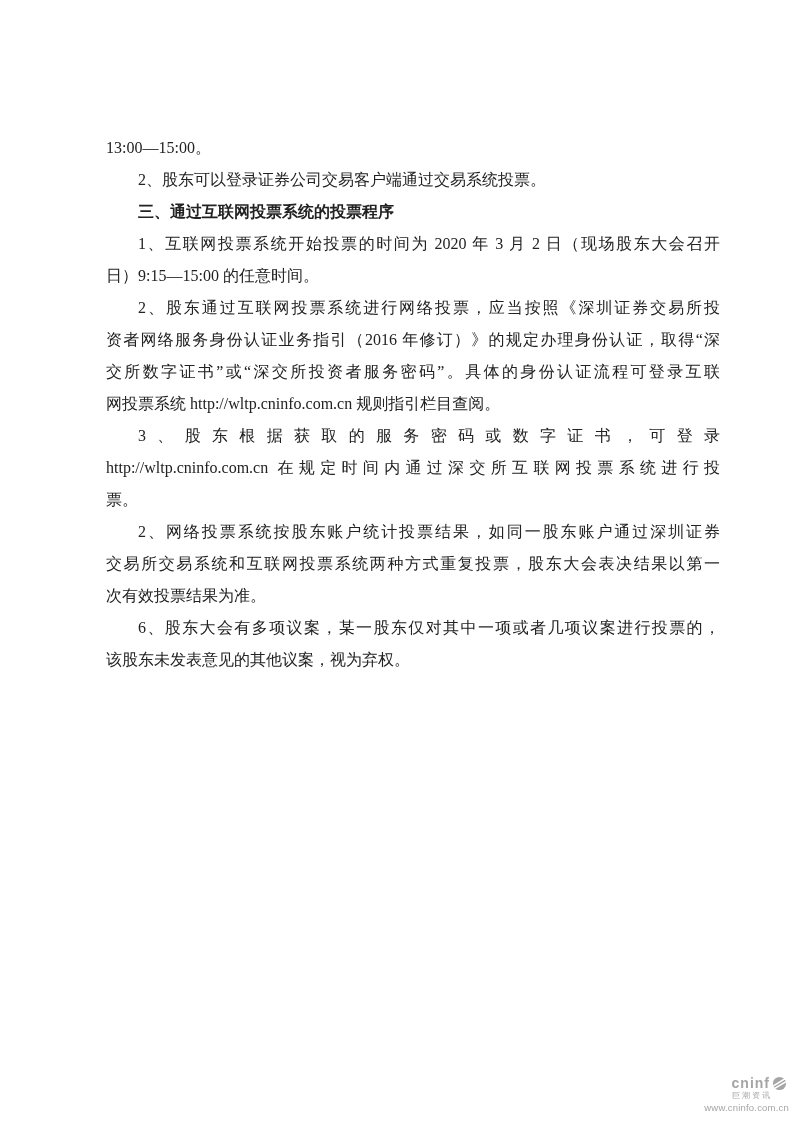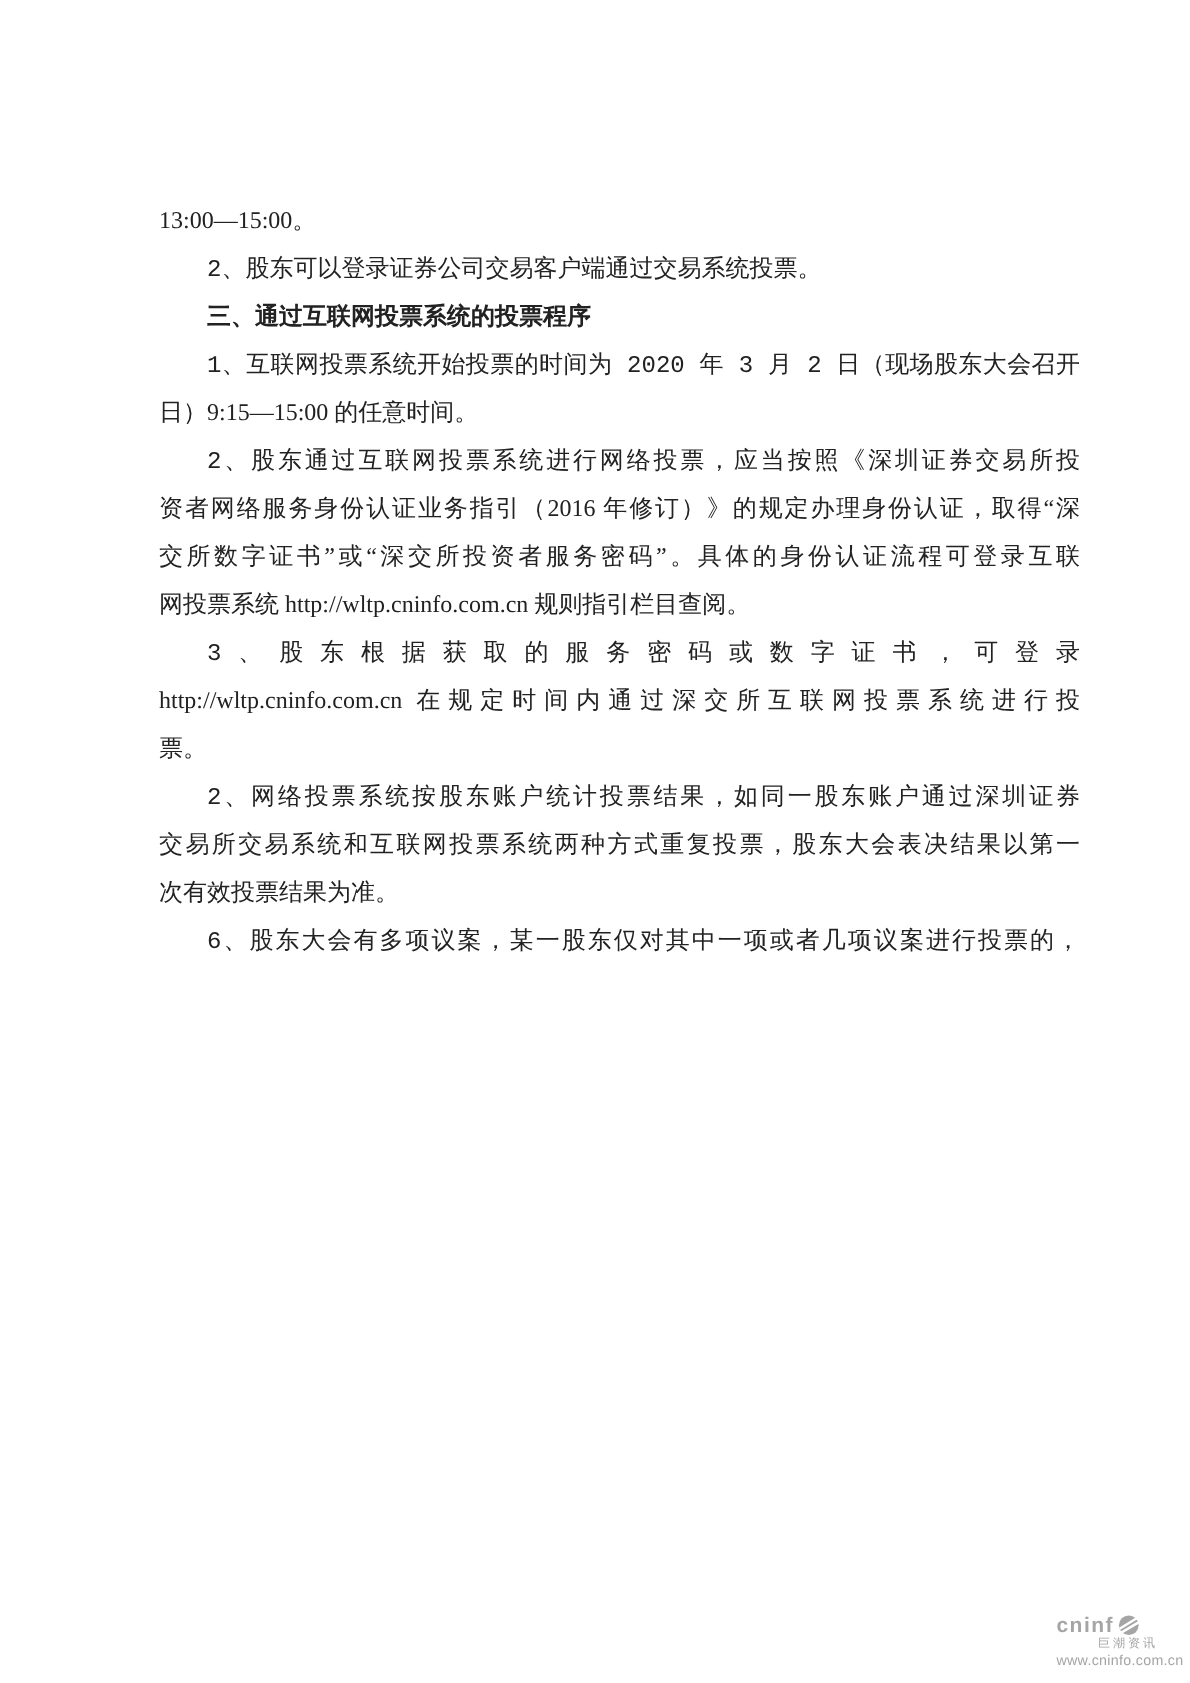--- a/index.html
+++ b/index.html
@@ -23,40 +23,40 @@
     left: 106px;
     top: 98px;
     width: 614px;
   }
   .line {
     font-size: 16px;
     line-height: 32px;
     height: 32px;
     text-align: left;
   }
-  .line.indent, .line.indent-justify, .line.heading { text-indent: 2em; font-family: Liberation Mono, monospace; }
+  .line.indent, .line.indent-justify, .line.heading { text-indent: 2em; }
   .line.justify, .line.indent-justify {
     text-align: justify;
     text-align-last: justify;
   }
   .line.heading { font-weight: 700; }
 
   .footer-logo {
     position: absolute;
     right: 4px;
     bottom: 10px;
     text-align: right;
     color: #a5a5a5;
     font-family: "Liberation Sans", "DejaVu Sans", sans-serif;
     line-height: 1;
   }
   .logo-brand-row {
     display: flex;
     align-items: center;
-    justify-content: flex-start;
+    justify-content: flex-end;
     gap: 2px;
     padding-right: 2px;
   }
   .logo-brand {
     font-weight: 700;
     font-size: 14px;
     letter-spacing: 1px;
   }
   .logo-swirl { display: inline-block; width: 15px; height: 15px; }
   .logo-cn {
@@ -87,20 +87,21 @@
       <div class="line justify">资者网络服务身份认证业务指引（2016 年修订）》的规定办理身份认证，取得“深</div>
       <div class="line justify">交所数字证书”或“深交所投资者服务密码”。具体的身份认证流程可登录互联</div>
       <div class="line plain">网投票系统 http://wltp.cninfo.com.cn 规则指引栏目查阅。</div>
       <div class="line indent-justify">3、股东根据获取的服务密码或数字证书，可登录</div>
       <div class="line justify">http://wltp.cninfo.com.cn 在规定时间内通过深交所互联网投票系统进行投</div>
       <div class="line plain">票。</div>
       <div class="line indent-justify">2、网络投票系统按股东账户统计投票结果，如同一股东账户通过深圳证券</div>
       <div class="line justify">交易所交易系统和互联网投票系统两种方式重复投票，股东大会表决结果以第一</div>
       <div class="line plain">次有效投票结果为准。</div>
       <div class="line indent-justify">6、股东大会有多项议案，某一股东仅对其中一项或者几项议案进行投票的，</div>
+      <div class="line plain">该股东未发表意见的其他议案，视为弃权。</div>
     </div>
 
   <div class="footer-logo">
     <div class="logo-brand-row">
       <span class="logo-brand">cninf</span>
       <span class="logo-swirl">
         <svg width="15" height="15" viewBox="0 0 16 16" aria-hidden="true">
           <circle cx="8" cy="8" r="7" fill="#a5a5a5"></circle>
           <path d="M1.5 10.5 L14.5 2.5" stroke="#ffffff" stroke-width="1.8" fill="none"></path>
           <path d="M1.5 14 L15 6" stroke="#ffffff" stroke-width="1.8" fill="none"></path>

